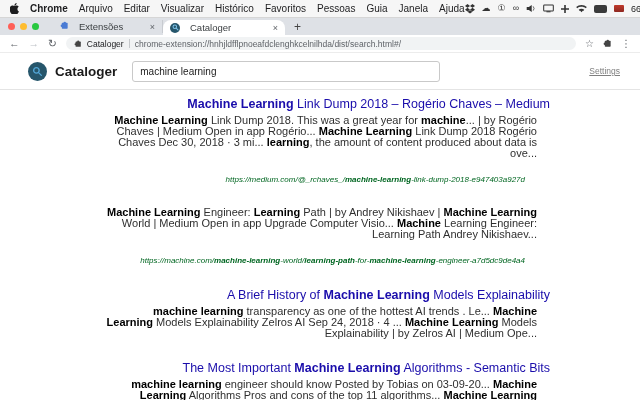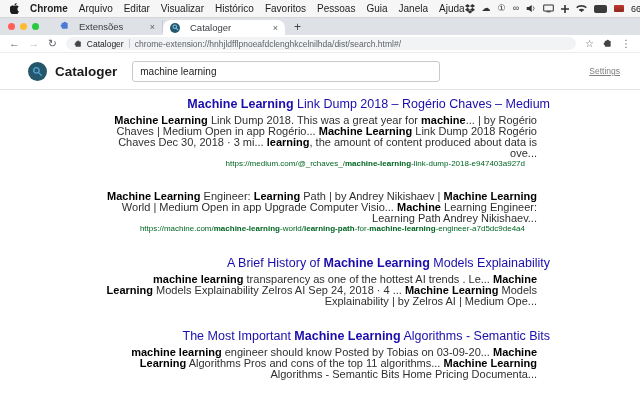--- a/index.html
+++ b/index.html
@@ -59,21 +59,21 @@
   .searchbox{margin-left:15px;width:292px;height:19px;border:1px solid #c9c9c9;
     border-radius:3px;font-size:10px;color:#222;padding:0 7px;font-family:inherit;outline:none;}
   .settings{margin-left:auto;font-size:8.5px;color:#7f7f7f;text-decoration:underline;cursor:pointer;}
 
   .results{padding:7px 30px 0 105px;text-align:right;}
   .result{margin-bottom:22px;max-width:445px;}
   .rtitle{font-size:12.5px;color:#1a0dab;line-height:14px;margin-bottom:4px;cursor:pointer;}
   .rtitle .seg-bold{font-weight:bold;}
   .rsnippet{font-size:11px;line-height:11px;color:#2f2f2f;max-width:432px;}
   .rsnippet .seg-bold{font-weight:bold;color:#000;}
-  .rurl{font-size:8px;line-height:10px;color:#006621;margin-top:0;white-space:pre-wrap;max-width:420px;}
+  .rurl{font-size:8px;line-height:10px;color:#006621;margin-top:16px;white-space:pre-wrap;max-width:420px;font-style:italic;}
   .rurl .seg-bold{font-weight:bold;}
 </style>
 </head>
 <body>
 
 <div class="screen">
 
   <div class="menubar">
     <div class="mleft">
       <span class="apple">

